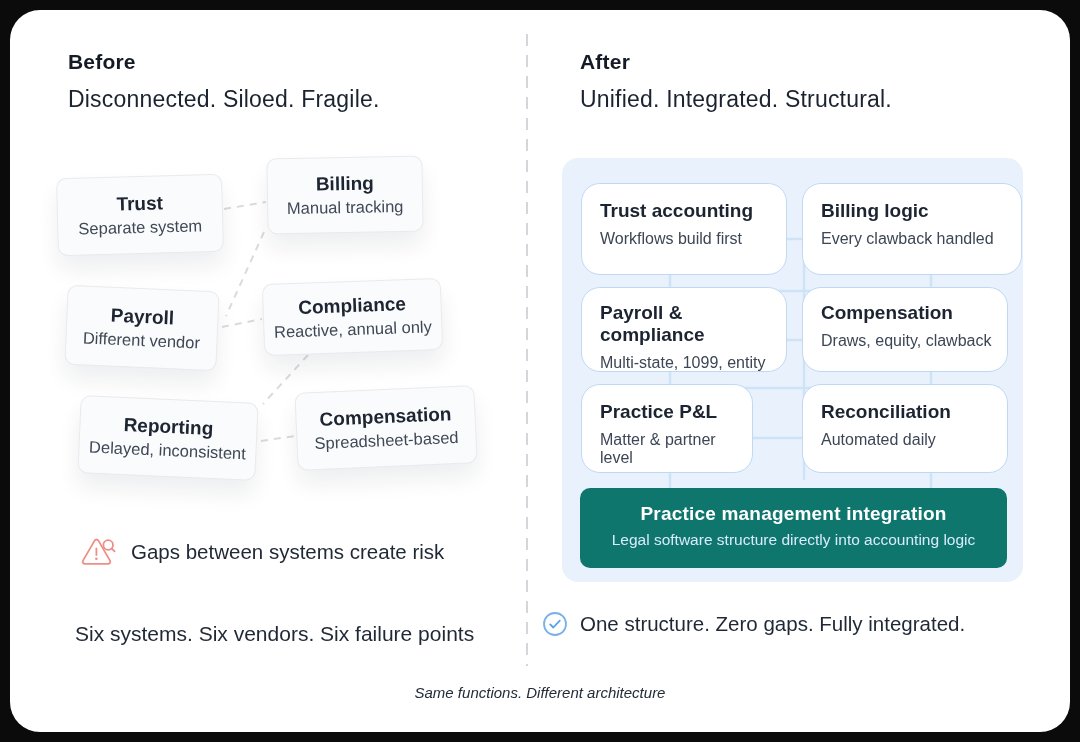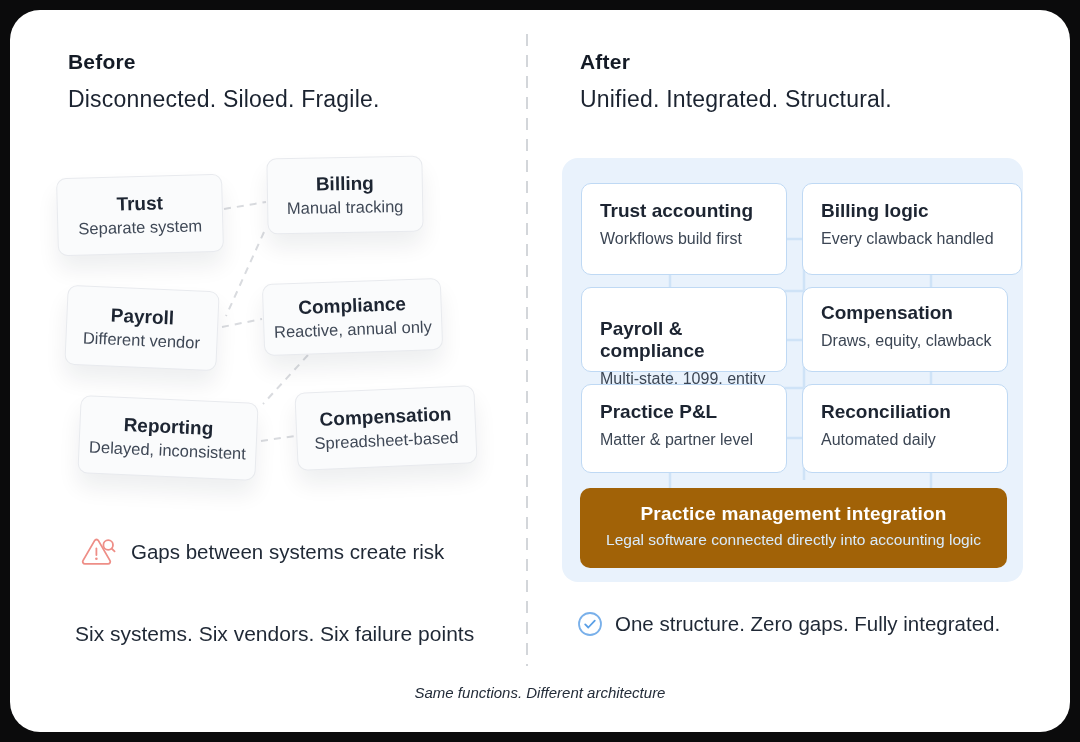--- a/index.html
+++ b/index.html
@@ -33,44 +33,44 @@
   .b-reporting    { left:69px;  top:389px; width:178px; height:78px; transform:rotate(2.5deg); }
   .b-compensation { left:286px; top:379px; width:180px; height:78px; transform:rotate(-2.5deg); }
 
   .left-links { position:absolute; left:0; top:0; pointer-events:none; }
 
   
   .warning-row { position:absolute; left:70px; top:524px; display:flex; align-items:center; gap:13px; height:36px; }
   .warning-text { font-size:20.5px; font-weight:400; color:#1f2835; }
   .six-text { position:absolute; left:65px; top:612px; font-size:21px; color:#1f2835;text-align:right; }
 
-  .check-row { position:absolute; left:567px; top:600px; display:flex; align-items:center; gap:12px; height:28px; }
+  .check-row { position:absolute; left:532px; top:600px; display:flex; align-items:center; gap:12px; height:28px; }
   .check-text { font-size:20.5px; color:#1f2835; }
 
   .bottom-footer { position:absolute; left:0; top:674px; width:1060px; text-align:center;
                    font-size:15px; color:#232c39;font-style:italic; }
 
   
   .panel { position:absolute; left:552px; top:148px; width:461px; height:424px;
            background:#e9f2fc; border-radius:16px; }
   .panel-links { position:absolute; left:552px; top:148px; pointer-events:none; }
 
-  .rbox { position:absolute; background:#ffffff; border:1.5px solid #bfd9f4; border-radius:10px;
+  .rbox { position:absolute; background:#ffffff; border:1.5px solid #bfd9f4; border-radius:19px;
           padding:16px 14px 0 18px; }
   .rbox-title { font-size:19px; font-weight:600; color:#1c2431; }
   .rbox-sub   { font-size:16px; font-weight:400; color:#3c4654; margin-top:8px; }
   .r-1 { left:571px; top:173px; width:206px; height:92px; }
   .r-2 { left:792px; top:173px; width:220px; height:92px; }
-  .r-3 { left:571px; top:277px; width:206px; height:85px; padding-top:30px; }
+  .r-3 { left:571px; top:277px; width:206px; height:85px; padding-top:14px; }
   .r-4 { left:792px; top:277px; width:206px; height:85px; padding-top:14px; }
-  .r-5 { left:571px; top:374px; width:206px; height:89px; }
+  .r-5 { left:571px; top:374px; width:172px; height:89px; }
   .r-6 { left:792px; top:374px; width:206px; height:89px; }
 
   .banner { position:absolute; left:570px; top:478px; width:427px; height:80px;
-            background:#a16207; border-radius:10px; text-align:center; }
+            background:#0f766e; border-radius:10px; text-align:center; }
   .banner-title { font-size:19px; font-weight:700; color:#ffffff; margin-top:15px; letter-spacing:.2px; }
   .banner-sub   { font-size:15.5px; font-weight:400; color:#d9ebfb; margin-top:6px; }
 </style>
 </head>
 <body>
 
 <div class="page">
   <div class="card">
 
     <svg class="divider" width="2" height="632">
@@ -167,21 +167,21 @@
       <div class="rbox-title">Practice P&amp;L</div>
       <div class="rbox-sub">Matter &amp; partner level</div>
     </div>
     <div class="rbox r-6">
       <div class="rbox-title">Reconciliation</div>
       <div class="rbox-sub">Automated daily</div>
     </div>
 
     <div class="banner">
       <div class="banner-title">Practice management integration</div>
-      <div class="banner-sub">Legal software connected directly into accounting logic</div>
+      <div class="banner-sub">Legal software structure directly into accounting logic</div>
     </div>
 
     <div class="check-row">
       <svg width="26" height="26" viewBox="0 0 26 26">
         <circle cx="13" cy="13" r="11" stroke="#79b0ea" stroke-width="1.8" fill="none"></circle>
         <path d="M8.2 13.4 l3.1 3.1 l6.5 -6.8" stroke="#5a9fe6" stroke-width="1.8" fill="none" stroke-linecap="round" stroke-linejoin="round"></path>
       </svg>
       <span class="check-text">One structure. Zero gaps. Fully integrated.</span>
     </div>
 

